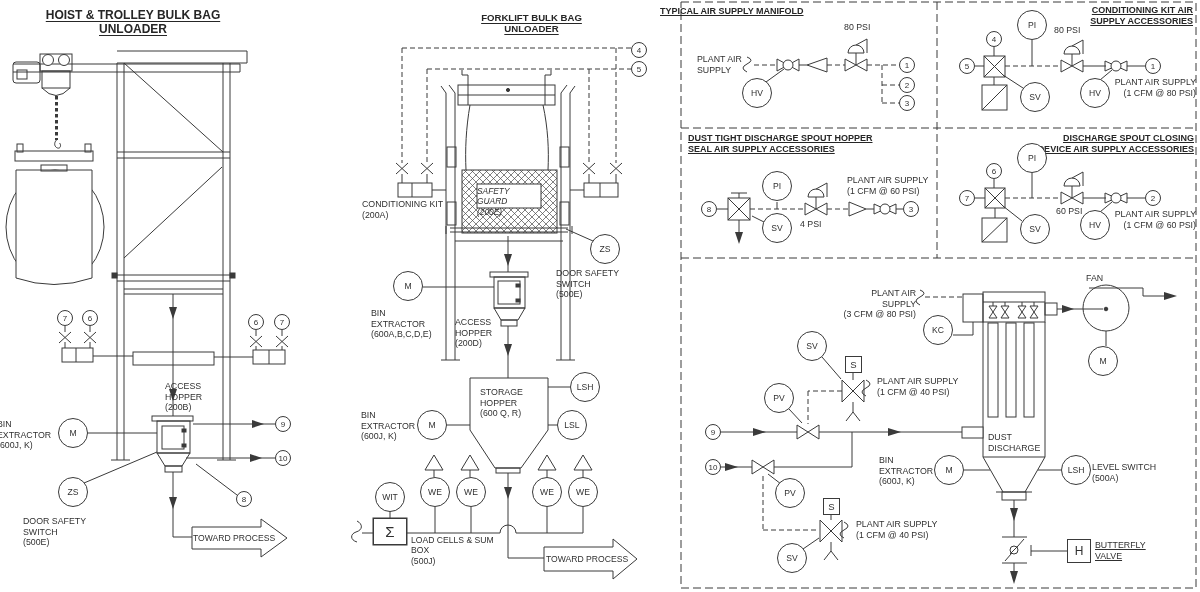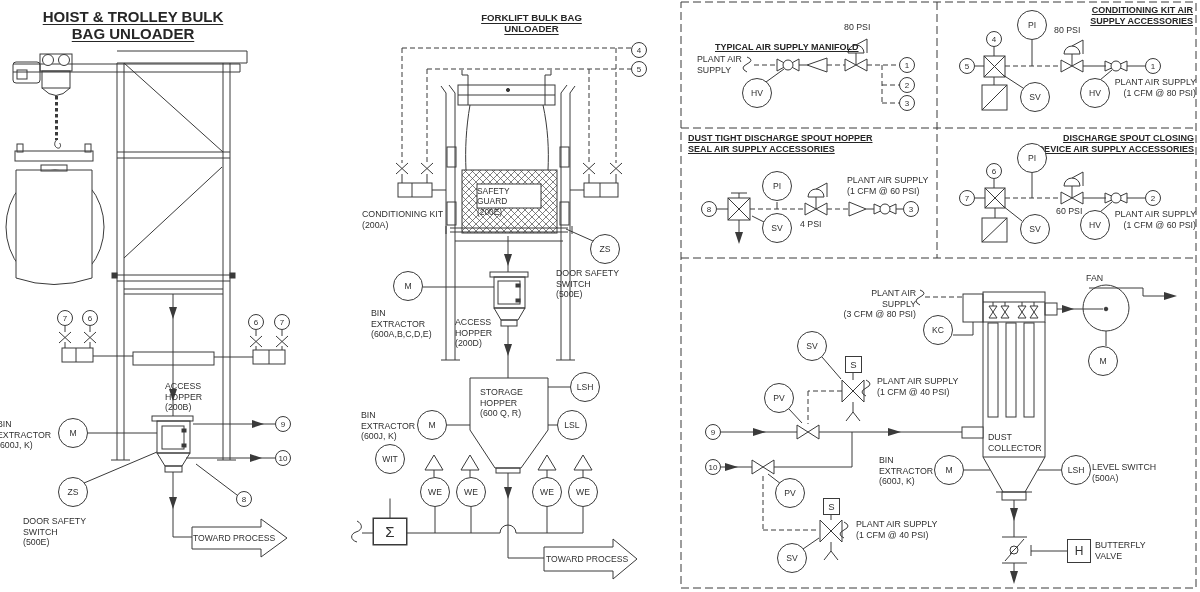--- a/index.html
+++ b/index.html
@@ -1,21 +1,21 @@
 <!DOCTYPE html>
 <html><head>
 <meta charset="utf-8">
 <style>
   html,body{margin:0;padding:0;background:#fff;}
   #stage{position:relative;width:1200px;height:592px;background:#fff;overflow:hidden;
          font-family:"Liberation Sans",sans-serif;color:#303030;}
   #linework{position:absolute;left:0;top:0;}
   .lbl{position:absolute;white-space:pre-line;font-size:8.8px;line-height:1.22;
        color:#303030;}
-  .ttl{position:absolute;font-weight:bold;font-size:15px;text-align:center;
+  .ttl{position:absolute;font-weight:bold;font-size:12px;text-align:center;
        text-decoration:underline;text-underline-offset:2px;color:#262626;}
   .bttl{position:absolute;font-weight:bold;font-size:9px;line-height:1.25;white-space:pre-line;
         text-decoration:underline;text-underline-offset:1px;color:#262626;text-align:left;}
   .bttl.r{text-align:right;}
   .lbl.l{text-align:left;} .lbl.r{text-align:right;}
   .ib{position:absolute;width:30px;height:30px;border:1.2px solid #3a3a3a;border-radius:50%;
       background:#fff;display:flex;align-items:center;justify-content:center;
       font-size:8.6px;color:#303030;box-sizing:border-box;}
   .nb{position:absolute;width:16px;height:16px;border:1.1px solid #3a3a3a;border-radius:50%;
       background:#fff;display:flex;align-items:center;justify-content:center;
@@ -254,58 +254,60 @@
     <path d="M1002,537 H1027 M1002,563 H1027 M1024,539 L1005,561"></path>
     <circle cx="1014" cy="550" r="4" fill="#fff"></circle>
     <path d="M1010,554 L1018,546 M1031,545 V556 M1031,551 H1067"></path>
     <path d="M1014,563 V575"></path>
     <path d="M1010,571 h8 l-4,13 z" fill="#3a3a3a" stroke="none"></path>
   </g>
 </svg>
 
 <div class="ttl" style="left:26px;top:8px;width:214px;">HOIST &amp; TROLLEY BULK BAG UNLOADER</div>
 <div class="ttl" style="left:454px;top:12px;width:155px;font-size:9.6px;">FORKLIFT BULK BAG UNLOADER</div>
-<div class="bttl" style="left:715px;top:6px;width:160px;margin-top:36px;">TYPICAL AIR SUPPLY MANIFOLD</div>
+<div class="bttl" style="left:660px;top:6px;width:160px;">TYPICAL AIR SUPPLY MANIFOLD</div>
 <div class="bttl" style="left:688px;top:133px;width:185px;">DUST TIGHT DISCHARGE SPOUT HOPPER
 SEAL AIR SUPPLY ACCESSORIES</div>
 <div class="bttl r" style="left:1040px;top:5px;width:153px;">CONDITIONING KIT AIR
 SUPPLY ACCESSORIES</div>
 <div class="bttl r" style="left:1018px;top:133px;width:176px;">DISCHARGE SPOUT CLOSING
 DEVICE AIR SUPPLY ACCESSORIES</div>
 
 <div class="lbl" style="left:165px;top:381px;width:68px;">ACCESS
 HOPPER
 (200B)</div>
 <div class="lbl" style="left:-3px;top:419px;width:60px;">BIN
 EXTRACTOR
 (600J, K)</div>
 <div class="lbl" style="left:23px;top:516px;width:100px;">DOOR SAFETY
 SWITCH
 (500E)</div>
 <div class="lbl" style="left:193px;top:533px;width:90px;font-size:8.6px;">TOWARD PROCESS</div>
 
-<div class="lbl" style="left:362px;top:209px;width:92px;">CONDITIONING KIT
+<div class="lbl" style="left:362px;top:199px;width:92px;">CONDITIONING KIT
 (200A)</div>
-<div class="lbl" style="left:477px;top:186px;width:64px;font-size:8.4px;">SAFETY GUARD
+<div class="lbl" style="left:477px;top:186px;width:64px;font-size:8.4px;font-style:italic;">SAFETY GUARD
 (200E)</div>
 <div class="lbl" style="left:556px;top:268px;width:100px;">DOOR SAFETY
 SWITCH
 (500E)</div>
 <div class="lbl" style="left:371px;top:308px;width:80px;">BIN
 EXTRACTOR
 (600A,B,C,D,E)</div>
 <div class="lbl" style="left:455px;top:317px;width:46px;">ACCESS
 HOPPER
 (200D)</div>
 <div class="lbl" style="left:480px;top:387px;width:58px;">STORAGE
 HOPPER
 (600 Q, R)</div>
 <div class="lbl" style="left:361px;top:410px;width:60px;">BIN
 EXTRACTOR
 (600J, K)</div>
+<div class="lbl" style="left:411px;top:535px;width:98px;font-size:8.6px;">LOAD CELLS &amp; SUM BOX
+(500J)</div>
 <div class="lbl" style="left:546px;top:554px;width:90px;font-size:8.6px;">TOWARD PROCESS</div>
 
 <div class="lbl" style="left:697px;top:54px;width:52px;">PLANT AIR
 SUPPLY</div>
 <div class="lbl" style="left:844px;top:22px;width:38px;">80 PSI</div>
 
 <div class="lbl" style="left:1054px;top:25px;width:38px;">80 PSI</div>
 <div class="lbl r" style="left:1112px;top:77px;width:84px;">PLANT AIR SUPPLY
 (1 CFM @ 80 PSI)</div>
 
@@ -318,42 +320,42 @@
 (1 CFM @ 60 PSI)</div>
 
 <div class="lbl r" style="left:836px;top:288px;width:80px;">PLANT AIR SUPPLY
 (3 CFM @ 80 PSI)</div>
 <div class="lbl l" style="left:877px;top:376px;width:85px;">PLANT AIR SUPPLY
 (1 CFM @ 40 PSI)</div>
 <div class="lbl l" style="left:856px;top:519px;width:85px;">PLANT AIR SUPPLY
 (1 CFM @ 40 PSI)</div>
 <div class="lbl" style="left:1086px;top:273px;width:40px;">FAN</div>
 <div class="lbl" style="left:988px;top:432px;width:52px;">DUST
-COLLECTOR</div>
+DISCHARGE</div>
 <div class="lbl" style="left:879px;top:455px;width:58px;">BIN
 EXTRACTOR
 (600J, K)</div>
 <div class="lbl" style="left:1092px;top:462px;width:72px;">LEVEL SWITCH
 (500A)</div>
-<div class="lbl" style="left:1095px;top:540px;width:58px;">BUTTERFLY
+<div class="lbl" style="left:1095px;top:540px;width:58px;text-decoration:underline;">BUTTERFLY
 VALVE</div>
 
 <div class="sq" style="left:845px;top:356px;width:17px;height:17px;">S</div>
 <div class="sq" style="left:823px;top:498px;width:17px;height:17px;">S</div>
 <div class="sq" style="left:1067px;top:539px;width:24px;height:24px;font-size:12px;">H</div>
 <div class="sq" style="left:373px;top:518px;width:34px;height:27px;font-size:15px;">Σ</div>
 
 <div class="ib" style="left:58px;top:418px;">M</div>
 <div class="ib" style="left:58px;top:477px;">ZS</div>
 <div class="ib" style="left:590px;top:234px;">ZS</div>
 <div class="ib" style="left:393px;top:271px;">M</div>
 <div class="ib" style="left:570px;top:372px;">LSH</div>
 <div class="ib" style="left:557px;top:410px;">LSL</div>
 <div class="ib" style="left:417px;top:410px;">M</div>
-<div class="ib" style="left:375px;top:444px;">WIT</div>
+<div class="ib" style="left:375px;top:482px;">WIT</div>
 <div class="ib" style="left:420px;top:477px;">WE</div>
 <div class="ib" style="left:456px;top:477px;">WE</div>
 <div class="ib" style="left:532px;top:477px;">WE</div>
 <div class="ib" style="left:568px;top:477px;">WE</div>
 <div class="ib" style="left:742px;top:78px;">HV</div>
 <div class="ib" style="left:1017px;top:10px;">PI</div>
 <div class="ib" style="left:1020px;top:82px;">SV</div>
 <div class="ib" style="left:1080px;top:78px;">HV</div>
 <div class="ib" style="left:762px;top:171px;">PI</div>
 <div class="ib" style="left:762px;top:213px;">SV</div>

